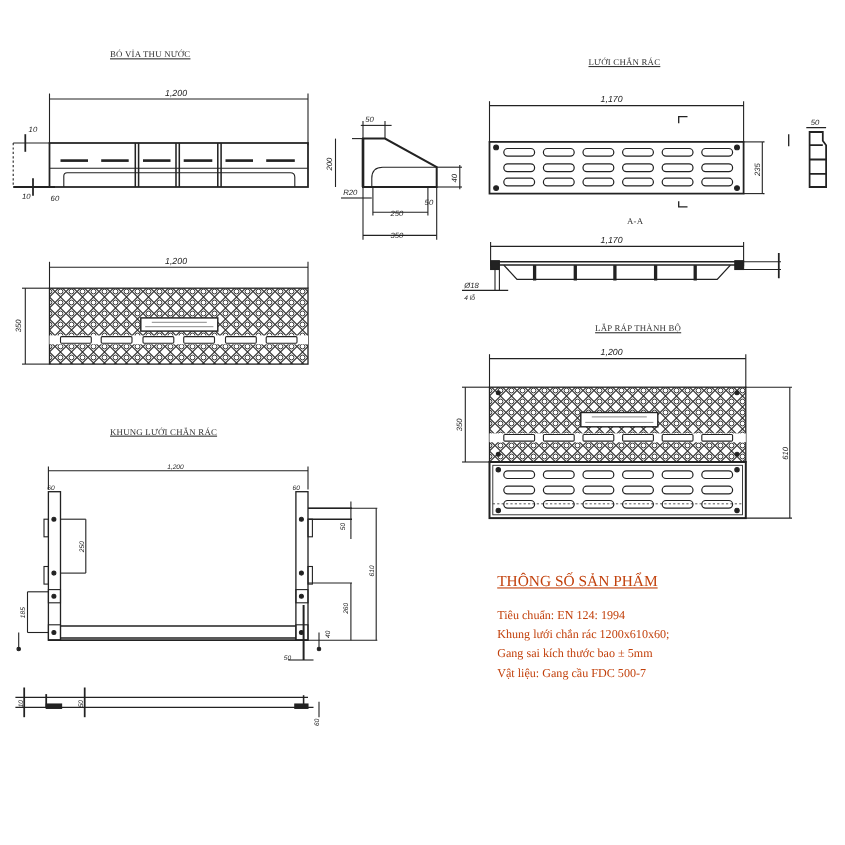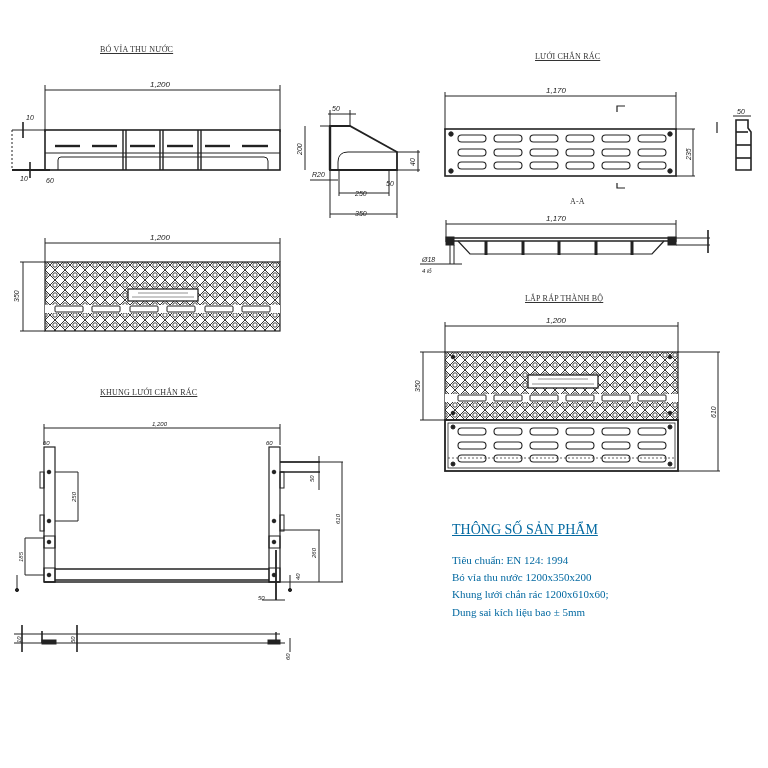--- a/index.html
+++ b/index.html
@@ -1,29 +1,29 @@
 <!DOCTYPE html>
 <html><head>
 <meta charset="utf-8">
 <style>
   html,body{margin:0;padding:0;background:#ffffff;}
   body{width:768px;height:768px;position:relative;overflow:hidden;font-family:"Liberation Serif",serif;color:#222;}
   svg{position:absolute;left:0;top:0;}
   .ttl{position:absolute;font-family:Liberation Serif, serif;font-size:8px;text-decoration:underline;color:#333;letter-spacing:0.2px;white-space:nowrap;}
   .dim{font-family:"Liberation Sans",sans-serif;font-size:8px;font-style:italic;fill:#222;}
-  .spec{position:absolute;left:452px;top:522px;width:316px;font-family:"Liberation Serif",serif;color:#0369a1;}
+  .spec{position:absolute;left:452px;top:522px;width:316px;font-family:"Liberation Serif",serif;color:#c2410c;}
   .spec-title{font-size:14px;text-decoration:underline;margin-bottom:14px;white-space:nowrap;}
   .spec-line{font-size:11px;line-height:17.2px;white-space:nowrap;overflow:hidden;}
 </style>
 </head>
 <body>
 
 <div class="ttl" style="left:100px;top:45px;">BÓ VỈA THU NƯỚC</div>
 <div class="ttl" style="left:535px;top:52px;">LƯỚI CHẮN RÁC</div>
-<div class="ttl" style="left:525px;top:294px;text-align:right;">LẮP RÁP THÀNH BỘ</div>
+<div class="ttl" style="left:541px;top:294px;text-align:right;">LẮP RÁP THÀNH BỘ</div>
 <div class="ttl" style="left:100px;top:388px;text-align:center;">KHUNG LƯỚI CHẮN RÁC</div>
 <div class="ttl" style="left:554px;top:197px;text-decoration:none;margin-left:16px;">A-A</div>
 
 <svg width="768" height="768" viewBox="0 0 768 768">
   <defs>
     <pattern id="diamond" width="10" height="10" patternUnits="userSpaceOnUse">
       <rect width="10" height="10" fill="#fff"></rect>
       <path d="M5 0 L10 5 L5 10 L0 5 Z" fill="none" stroke="#333" stroke-width="1"></path>
       <circle cx="5" cy="5" r="2.2" fill="none" stroke="#333" stroke-width="0.9"></circle>
     </pattern>
@@ -333,16 +333,16 @@
     <text x="258" y="600" font-size="6">50</text>
     <text x="21" y="643" font-size="6" transform="rotate(-90 21 643)">10</text>
     <text x="75" y="643" font-size="6" transform="rotate(-90 75 643)">50</text>
     <text x="290" y="660" font-size="6" transform="rotate(-90 290 660)">60</text>
   </g>
 </svg>
 
 <div class="spec">
   <div class="spec-title">THÔNG SỐ SẢN PHẨM</div>
   <div class="spec-line">Tiêu chuẩn: EN 124: 1994</div>
-  <div class="spec-line">Bó vỉa thu nước 1200x350x200</div>
   <div class="spec-line">Khung lưới chắn rác 1200x610x60;</div>
-  <div class="spec-line">Dung sai kích liệu bao ± 5mm</div>
+  <div class="spec-line">Gang sai kích thước bao ± 5mm</div>
+  <div class="spec-line">Vật liệu: Gang cầu FDC 500-7</div>
 </div>
 
 </body></html>

